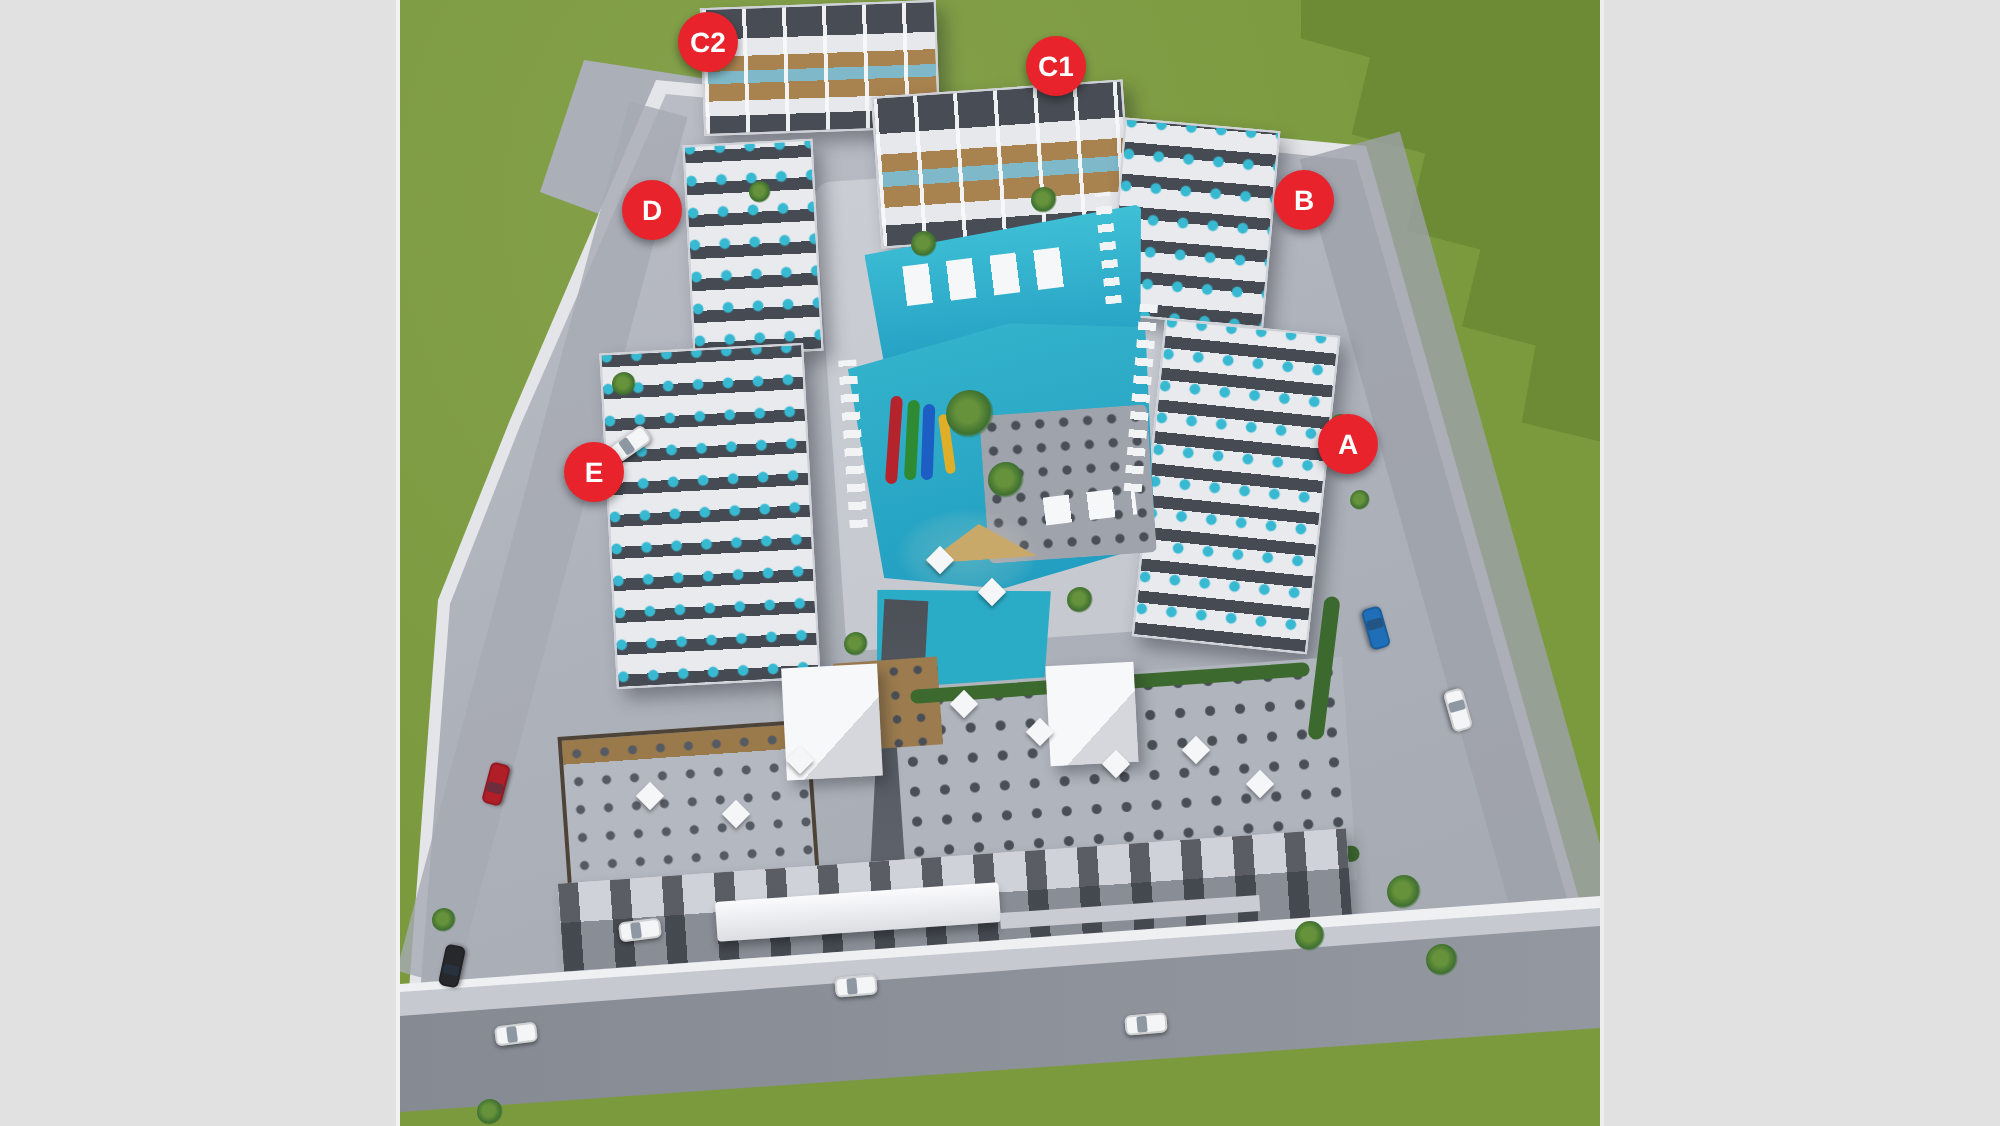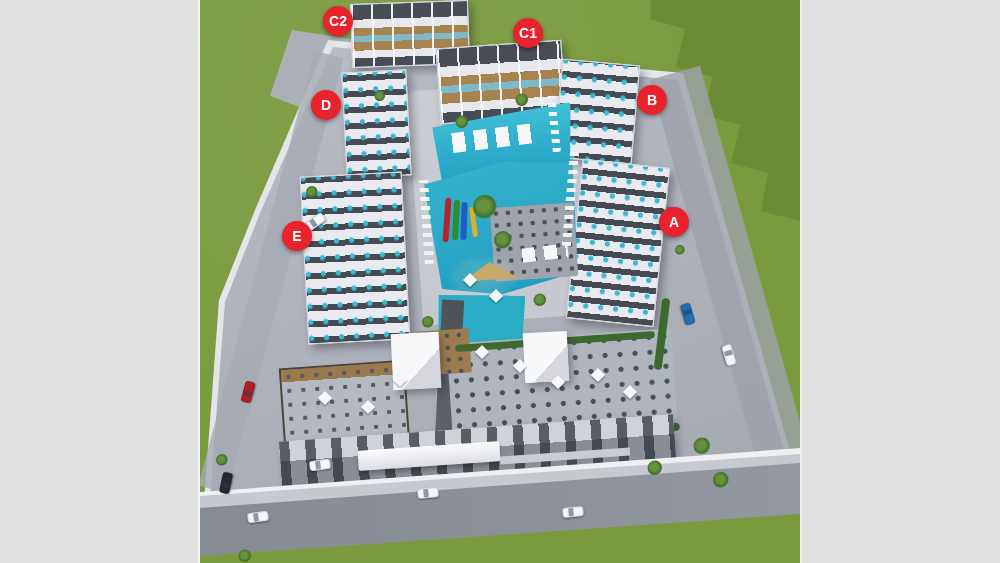--- a/index.html
+++ b/index.html
@@ -277,21 +277,21 @@
       <div class="car" style="position: absolute; left: 48px; top: 392px; background: rgb(176, 30, 40); transform: translate(-50%, -50%) rotate(-75deg);"></div>
       <div class="car" style="position: absolute; left: 26px; top: 483px; background: rgb(38, 40, 44); transform: translate(-50%, -50%) rotate(-78deg);"></div>
       <div class="car" style="position: absolute; left: 120px; top: 465px; background: rgb(244, 245, 247); transform: translate(-50%, -50%) rotate(-7deg);"></div>
       <div class="car" style="position: absolute; left: 58px; top: 517px; background: rgb(244, 245, 247); transform: translate(-50%, -50%) rotate(-7deg);"></div>
       <div class="car" style="position: absolute; left: 228px; top: 493px; background: rgb(244, 245, 247); transform: translate(-50%, -50%) rotate(-5deg);"></div>
       <div class="car" style="position: absolute; left: 373px; top: 512px; background: rgb(244, 245, 247); transform: translate(-50%, -50%) rotate(-5deg);"></div>
       <div class="car" style="position: absolute; left: 488px; top: 314px; background: rgb(31, 111, 184); transform: translate(-50%, -50%) rotate(74deg);"></div>
       <div class="car" style="position: absolute; left: 529px; top: 355px; background: rgb(244, 245, 247); transform: translate(-50%, -50%) rotate(74deg);"></div>
     </div>
 
-  <div class="badge" style="left: 138px; top: 21px;">
+  <div class="badge" style="left: 154px; top: 21px;">
     <span>C2</span>
   </div>
   <div class="badge" style="left: 328px; top: 33px;">
     <span>C1</span>
   </div>
   <div class="badge" style="left: 126px; top: 105px;">
     <span>D</span>
   </div>
   <div class="badge" style="left: 452px; top: 100px;">
     <span>B</span>

